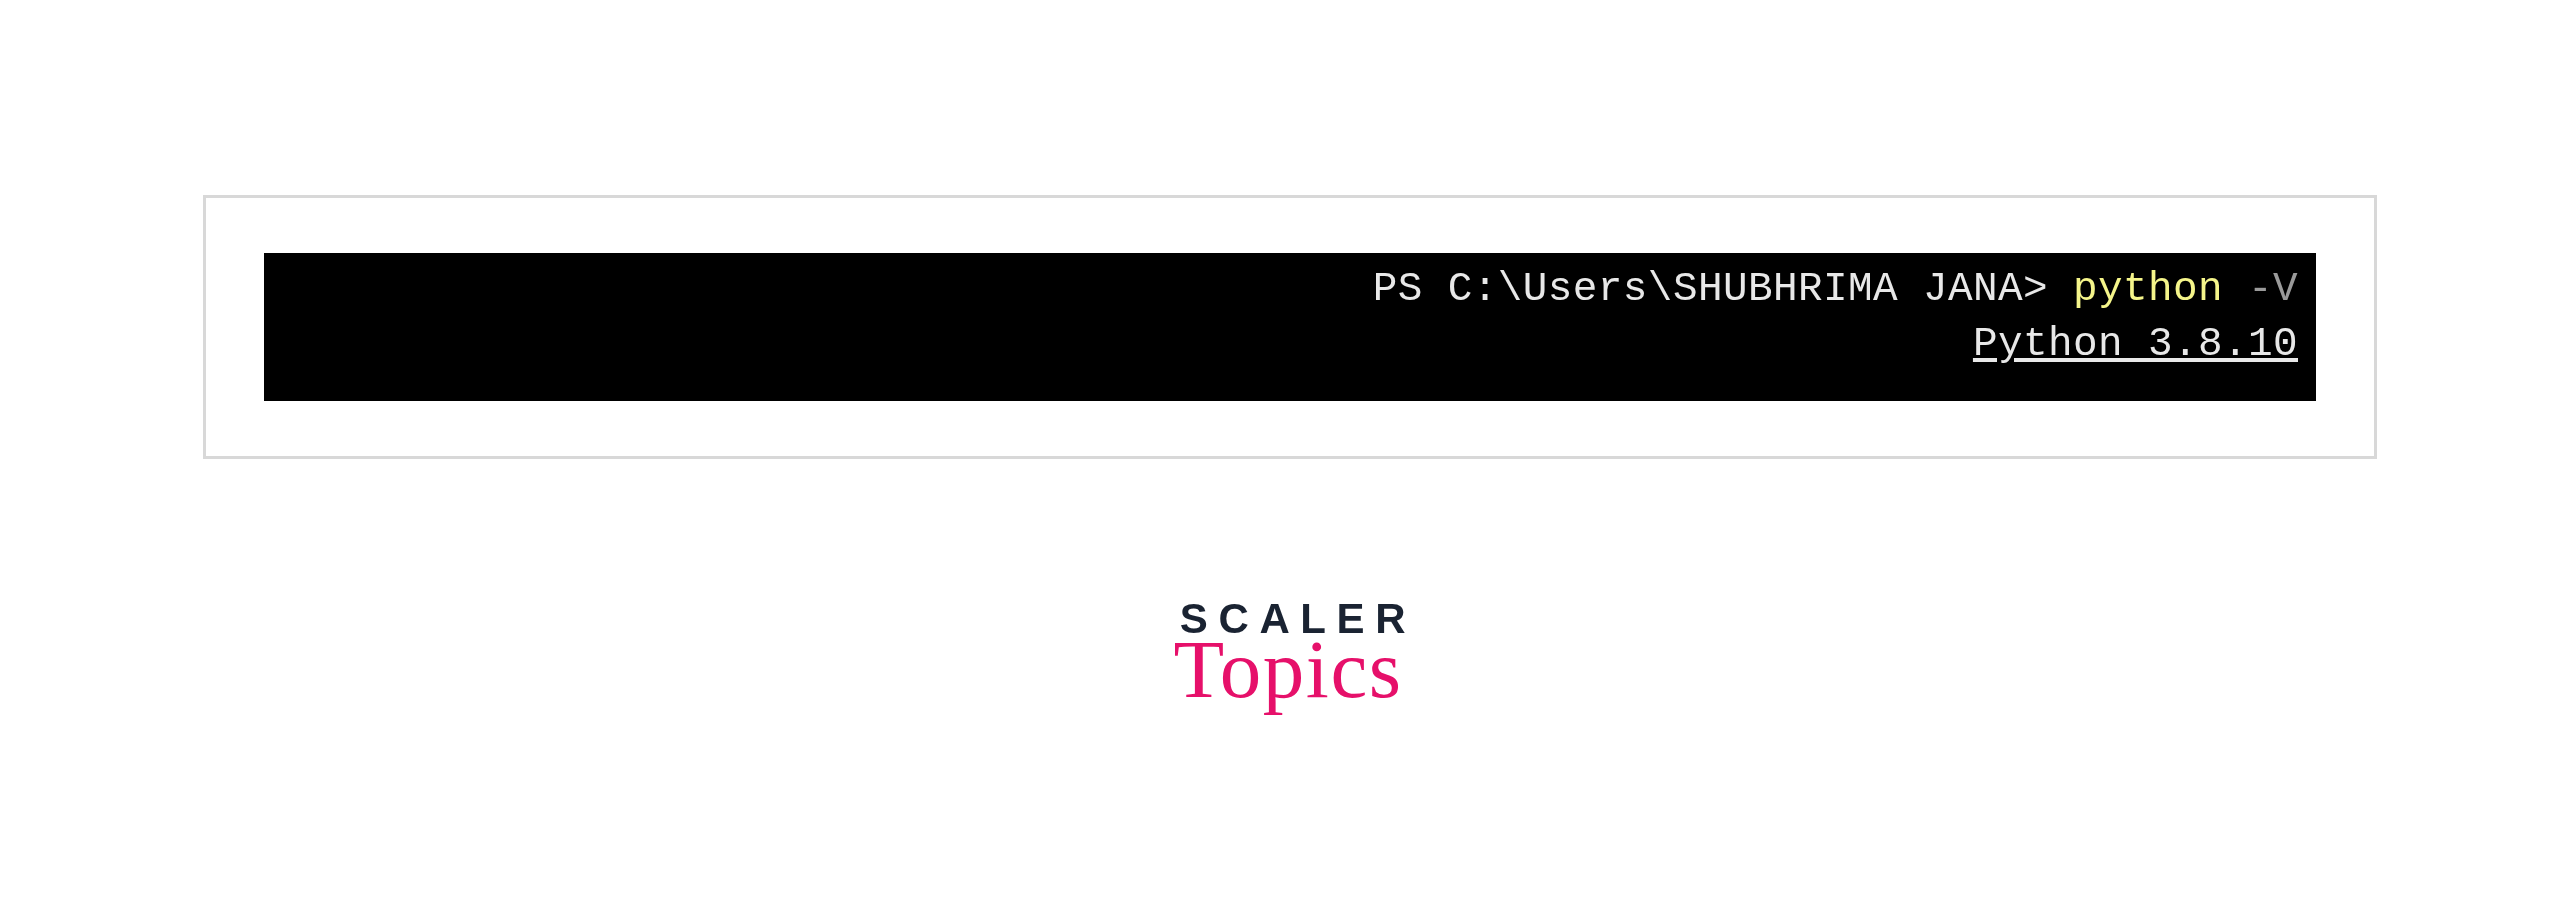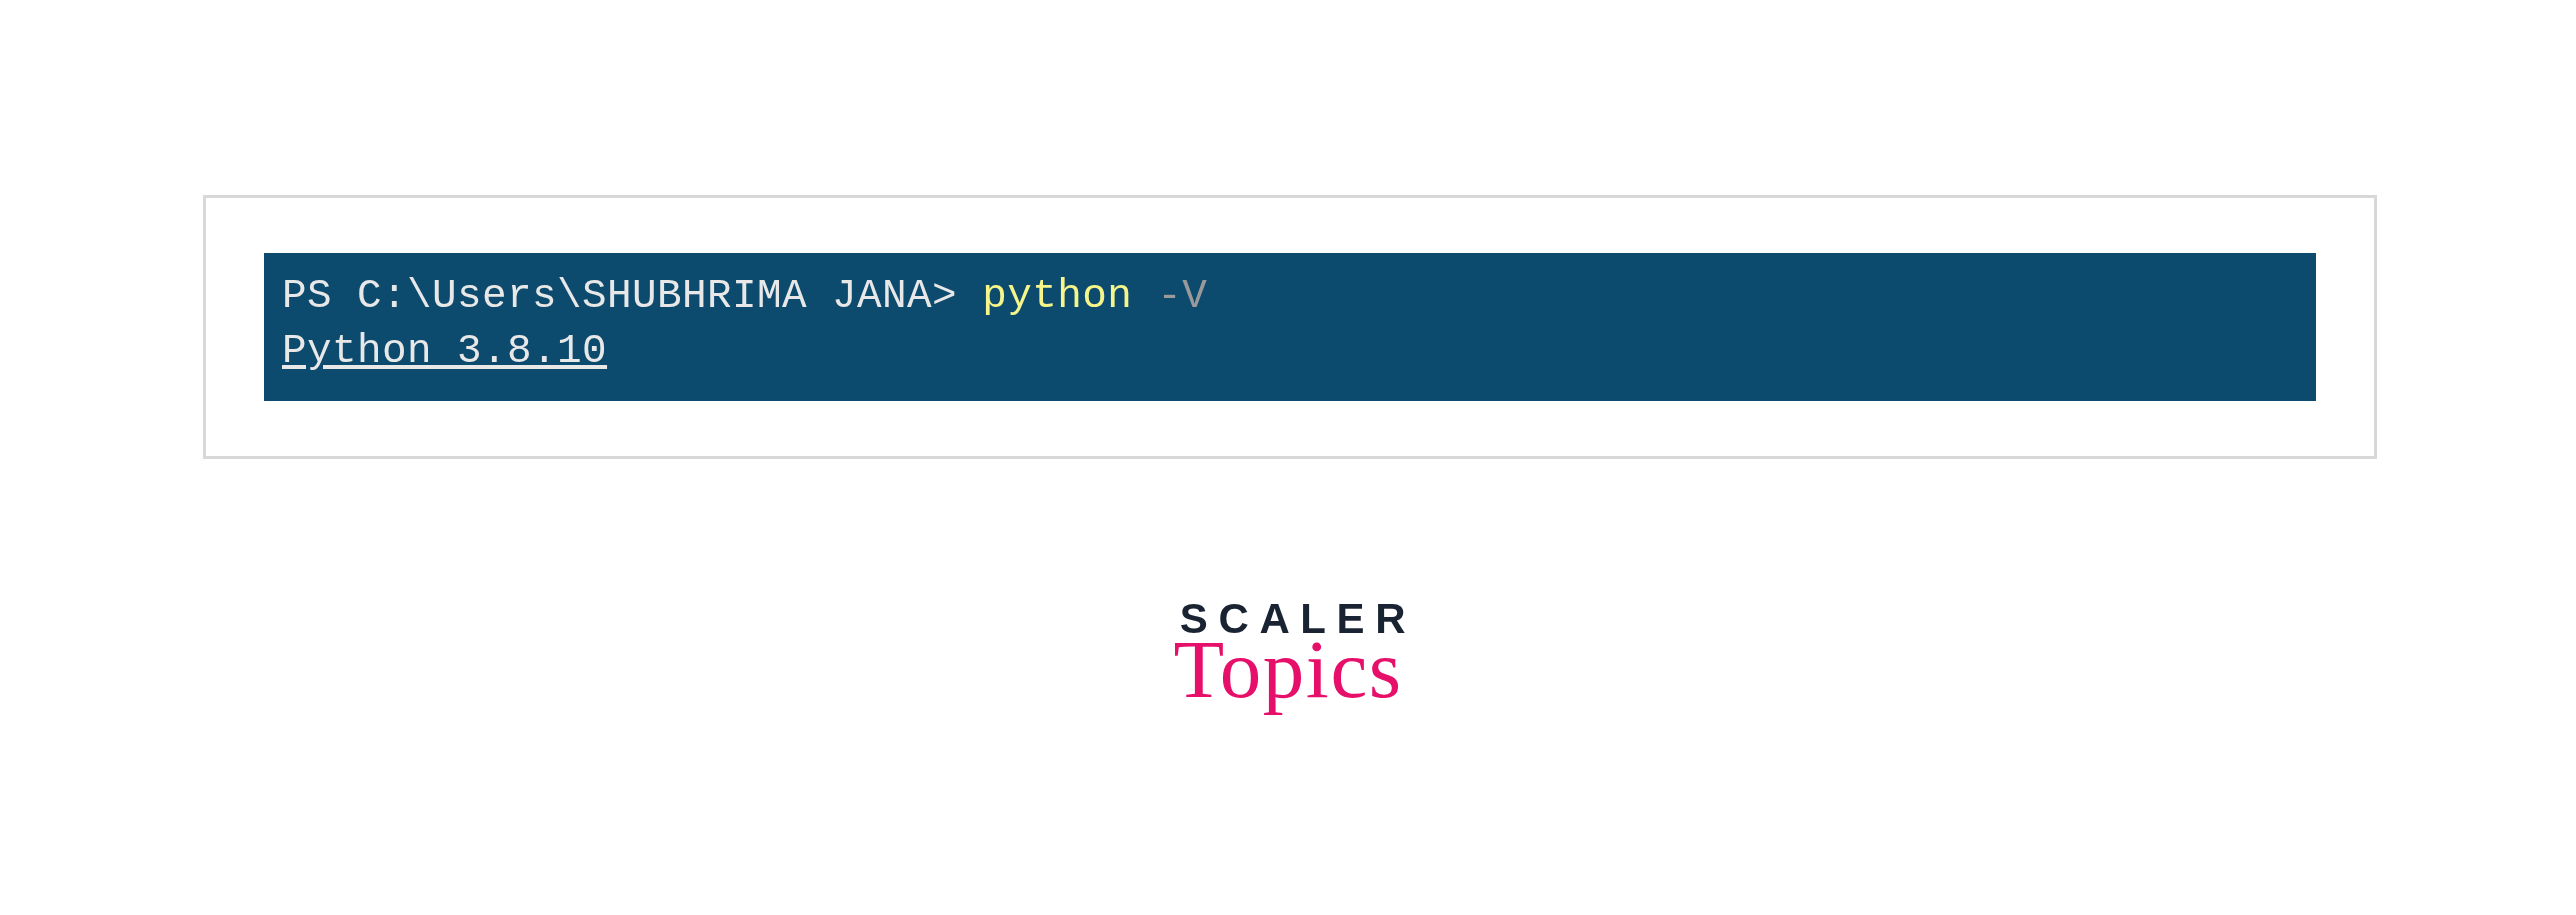--- a/index.html
+++ b/index.html
@@ -20,26 +20,27 @@
     top: 195px;
     width: 2174px;
     height: 264px;
     border: 3px solid #d8d8d8;
     background: #ffffff;
     padding: 55px 58px;
   }
   .terminal {
     width: 100%;
     height: 100%;
-    background: #0c4a6e;
-    padding: 16px 18px;
+    background: #000000;
+    padding: 9px 18px;
     font-size: 41px;
     line-height: 1.35;
     font-weight: 500;
     letter-spacing: 0.4px;
+    text-align: right;
   }
   .terminal-line {
     white-space: pre;
     filter: blur(0.6px);
   }
   .prompt-text {
     color: #e8e8e8;
   }
   .command-text {
     color: #f5f58a;

